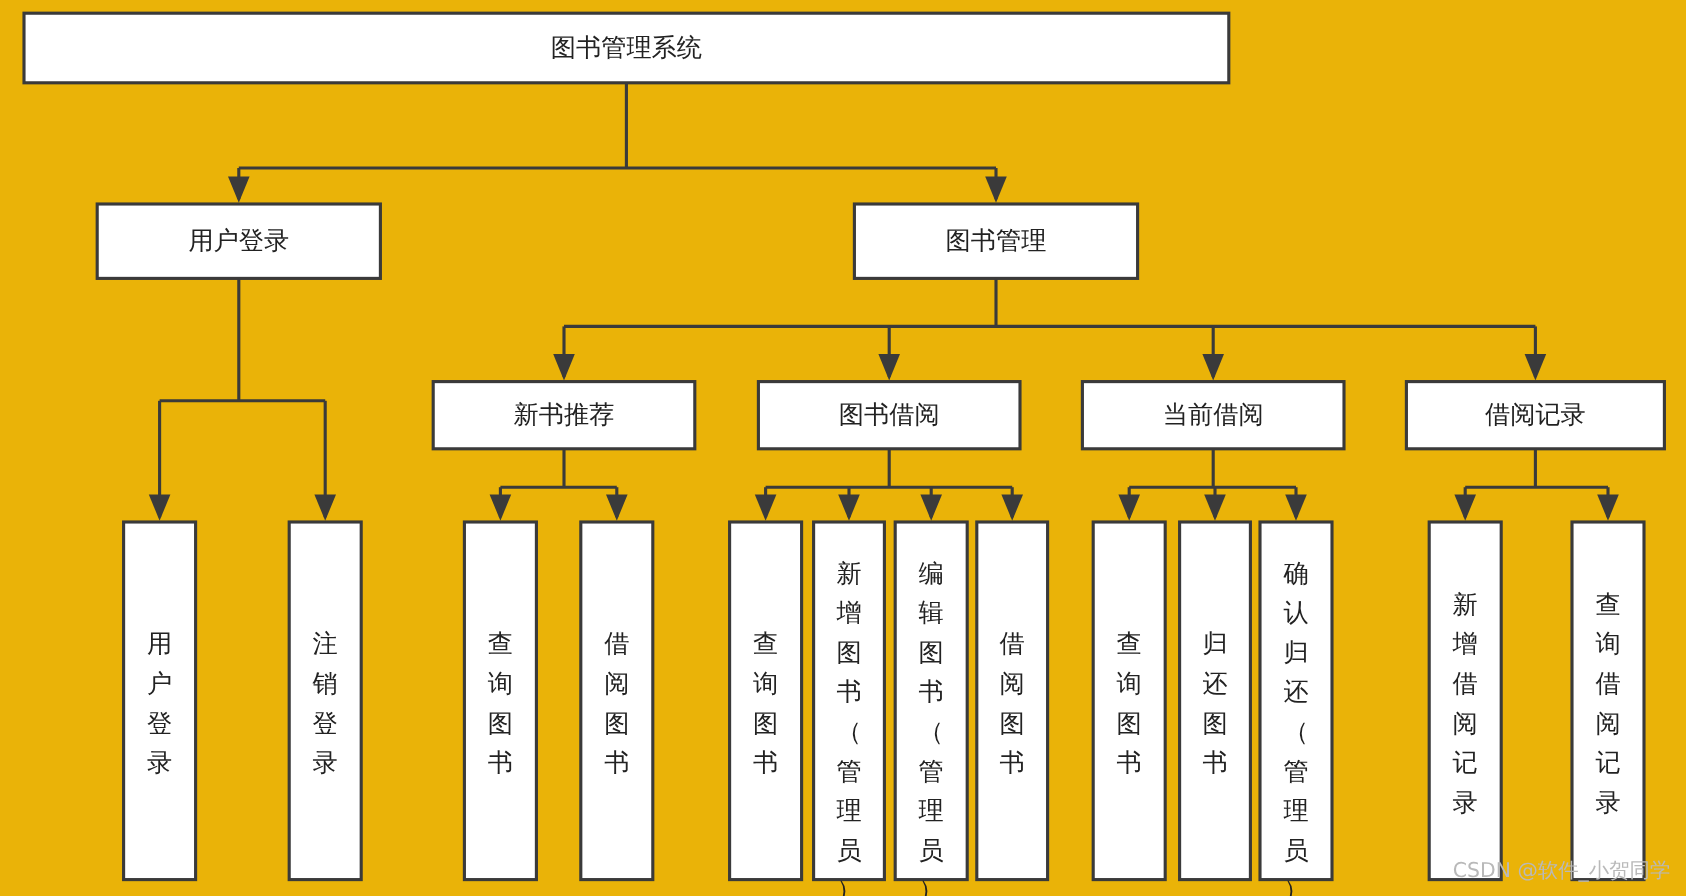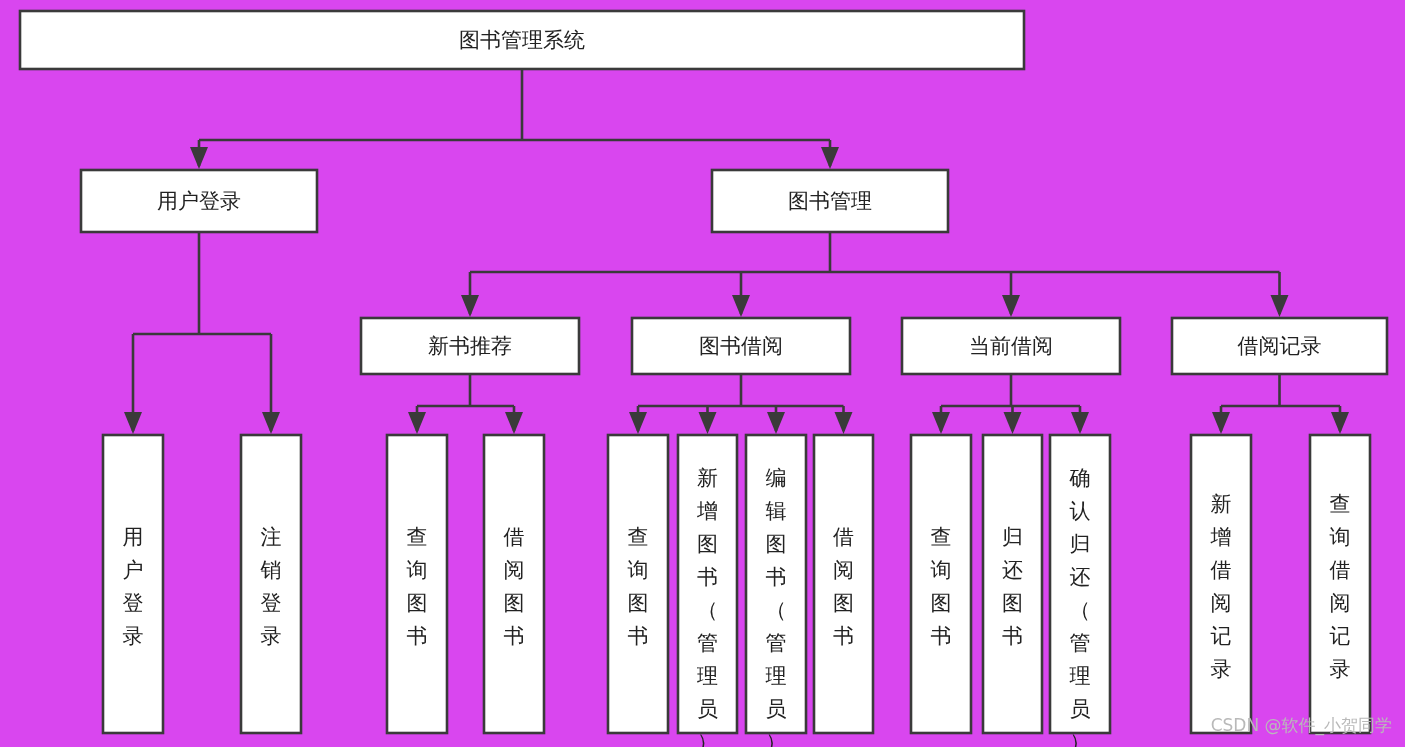--- a/index.html
+++ b/index.html
@@ -10,21 +10,21 @@
   body {
     width: 1405px;
     height: 747px;
     font-family: "DejaVu Sans", "Liberation Sans", sans-serif;
     overflow: hidden;
   }
   #diagram-root {
     position: relative;
     width: 1405px;
     height: 747px;
-    background: #d946ef;
+    background: #eab308;
     text-align: center;
   }
   svg.diagram-canvas {
     position: absolute;
     left: 0;
     top: 0;
     width: 1405px;
     height: 747px;
   }
   .node-box {

